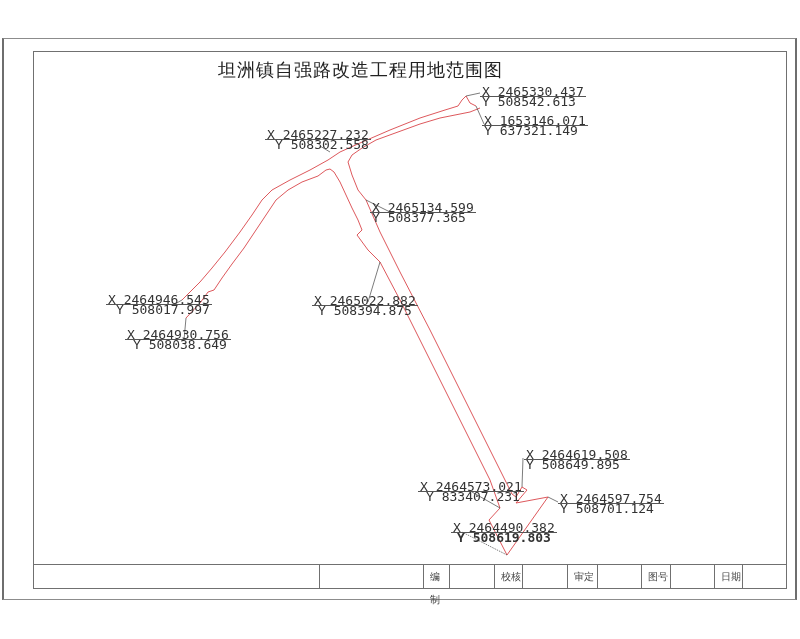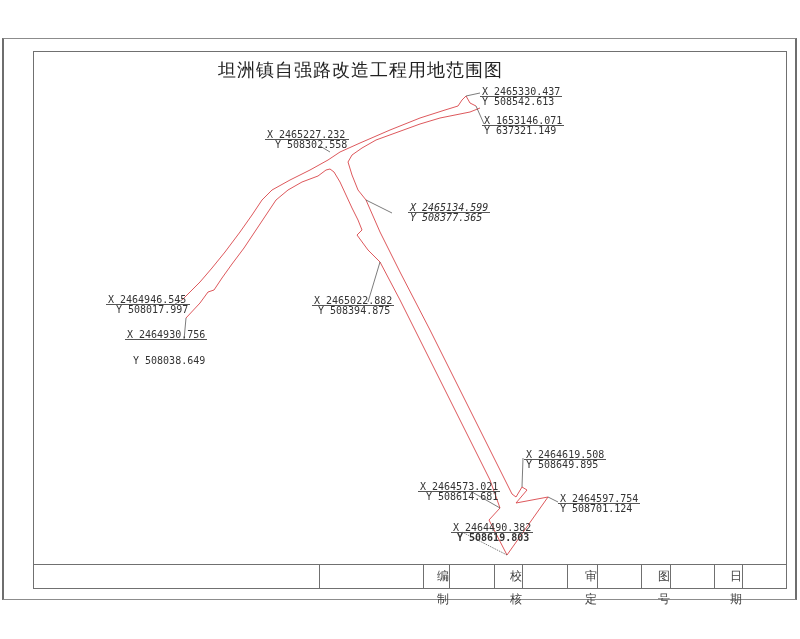--- a/index.html
+++ b/index.html
@@ -5,28 +5,28 @@
     html, body { margin: 0; padding: 0; background: #ffffff; }
     body { width: 800px; height: 639px; position: relative; overflow: hidden;
            font-family: "DejaVu Sans", sans-serif; }
     .outer-frame { position: absolute; left: 2px; top: 38px; width: 795px; height: 562px;
                    border: 1px solid #8c8c8c; border-right: 2px solid #6e6e6e; border-left: 2px solid #6e6e6e; box-sizing: border-box; }
     .inner-frame { position: absolute; left: 33px; top: 51px; width: 754px; height: 538px;
                    border: 1.5px solid #707070; box-sizing: border-box; }
     .title { position: absolute; left: 218px; top: 58px; font-size: 18px; color: #222;
              letter-spacing: 1px; font-family: "DejaVu Serif", serif; white-space: nowrap; }
     svg.map { position: absolute; left: 0; top: 0; }
-    .coord { position: absolute; font-family: "DejaVu Sans Mono", monospace; font-size: 10px;
+    .coord { position: absolute; font-family: "DejaVu Sans Mono", monospace; font-size: 13px;
              color: #333; line-height: 9px; white-space: nowrap; }
     .coord .x { display: block; border-bottom: 1px solid #555; padding: 0 2px 0 2px; }
     .coord .y { display: block; padding: 0 2px; }
     .footer { position: absolute; left: 33px; top: 564px; width: 754px; height: 25px;
               border-top: 1.5px solid #707070; box-sizing: border-box; }
     .fcell { position: absolute; top: 0; height: 23px; border-left: 1px solid #707070;
-             font-size: 12px; color: #444; line-height: 23px; padding-left: 6px; box-sizing: border-box; text-align: right; }
+             font-size: 10px; color: #444; line-height: 23px; padding-left: 6px; box-sizing: border-box; }
   </style>
 </head>
 <body>
 
 <div class="outer-frame"></div>
 <div class="inner-frame"></div>
 
 <div class="title">坦洲镇自强路改造工程用地范围图</div>
 
 <svg class="map" width="800" height="639">
@@ -61,43 +61,43 @@
   <span class="y">Y 508542.613</span>
 </div>
 <div class="coord" style="left:482px; top:116px;">
   <span class="x">X 1653146.071</span>
   <span class="y">Y 637321.149</span>
 </div>
 <div class="coord" style="left:265px; top:130px;">
   <span class="x">X 2465227.232</span>
   <span class="y" style="padding-left:10px;">Y 508302.558</span>
 </div>
-<div class="coord" style="left:408px; top:203px;font-style:italic;">
+<div class="coord" style="left:370px; top:203px;">
   <span class="x">X 2465134.599</span>
   <span class="y">Y 508377.365</span>
 </div>
 <div class="coord" style="left:106px; top:295px;">
   <span class="x">X 2464946.545</span>
   <span class="y" style="padding-left:10px;">Y 508017.997</span>
 </div>
 <div class="coord" style="left:125px; top:330px;">
   <span class="x">X 2464930.756</span>
-  <span class="y" style="padding-left:8px;margin-top:16px;">Y 508038.649</span>
+  <span class="y" style="padding-left:8px;">Y 508038.649</span>
 </div>
 <div class="coord" style="left:312px; top:296px;">
   <span class="x">X 2465022.882</span>
   <span class="y" style="padding-left:6px;">Y 508394.875</span>
 </div>
 <div class="coord" style="left:524px; top:450px;">
   <span class="x">X 2464619.508</span>
   <span class="y">Y 508649.895</span>
 </div>
 <div class="coord" style="left:418px; top:482px;">
   <span class="x">X 2464573.021</span>
-  <span class="y" style="padding-left:8px;">Y 508614.681</span>
+  <span class="y" style="padding-left:8px;">Y 833407.231</span>
 </div>
 <div class="coord" style="left:558px; top:494px;">
   <span class="x">X 2464597.754</span>
   <span class="y">Y 508701.124</span>
 </div>
 <div class="coord" style="left:406px; top:523px;margin-left:45px;">
   <span class="x">X 2464490.382</span>
   <span class="y" style="padding-left:6px;font-weight:bold;">Y 508619.803</span>
 </div>
 

